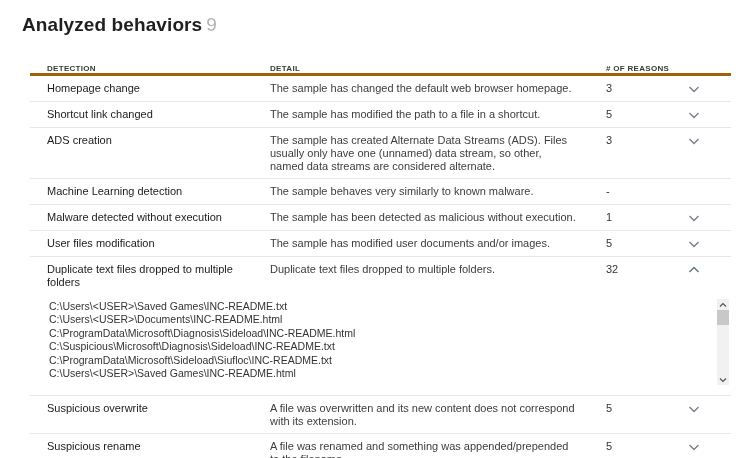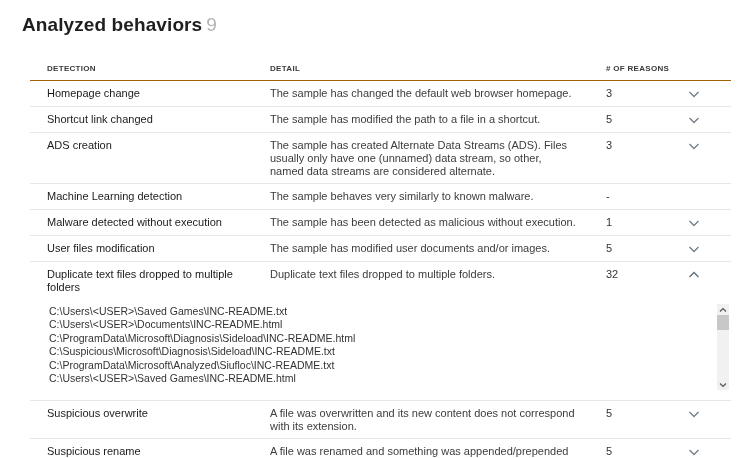--- a/index.html
+++ b/index.html
@@ -27,22 +27,22 @@
     color: #b3b3b3;
     margin-left: 4px;
   }
   .table-wrap {
     margin: 24px 0 0 30px;
     width: 701px;
   }
   .thead {
     display: grid;
     grid-template-columns: 240px 336px 82px 43px;
-    padding: 4px 0 7px 0;
-    border-bottom: 1px solid #a16207;
+    padding: 4px 0 0 0;
+    border-bottom: 3px solid #a16207;
   }
   .th {
     font-size: 8px;
     font-weight: 700;
     letter-spacing: 0.3px;
     color: #3a3a3a;
     text-transform: uppercase;
   }
   .th.detection { padding-left: 17px; }
   .row {
@@ -242,21 +242,21 @@
           </svg>
         </span>
       </div>
     </div>
     <div class="expanded-area">
       <div class="file-list-inner">
               <div class="file-path">C:\Users\&lt;USER&gt;\Saved Games\INC-README.txt</div>
               <div class="file-path">C:\Users\&lt;USER&gt;\Documents\INC-README.html</div>
               <div class="file-path">C:\ProgramData\Microsoft\Diagnosis\Sideload\INC-README.html</div>
               <div class="file-path">C:\Suspicious\Microsoft\Diagnosis\Sideload\INC-README.txt</div>
-              <div class="file-path">C:\ProgramData\Microsoft\Analyzed\Siufloc\INC-README.txt</div>
+              <div class="file-path">C:\ProgramData\Microsoft\Sideload\Siufloc\INC-README.txt</div>
               <div class="file-path">C:\Users\&lt;USER&gt;\Saved Games\INC-README.html</div>
             </div>
       <div class="scrollbar">
         <div class="sb-arrow">
           <svg width="8" height="6" viewBox="0 0 8 6">
                   <polyline points="1,4.5 4,1.5 7,4.5" fill="none" stroke="#555555" stroke-width="1.2"></polyline>
                 </svg>
         </div>
         <div class="sb-track">
           <div class="sb-thumb"></div>

